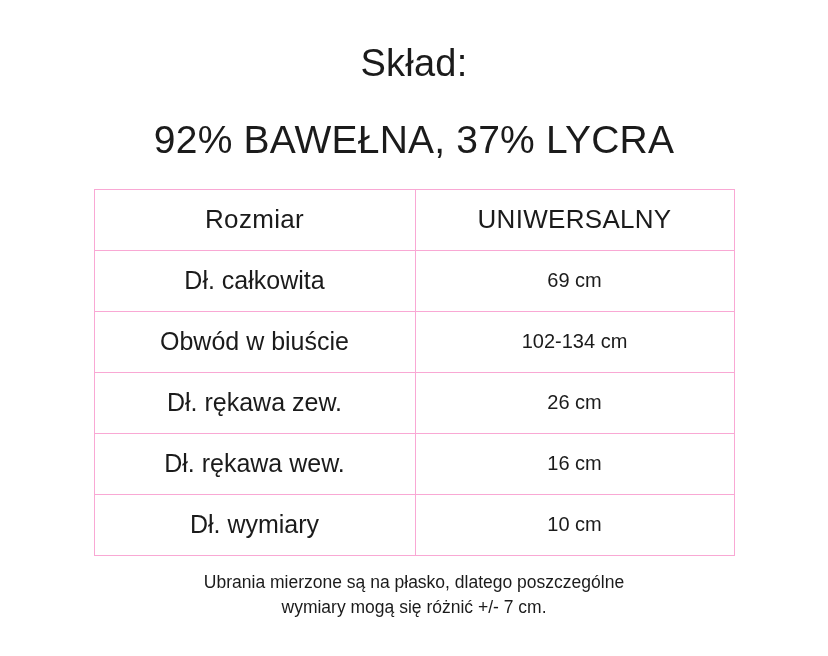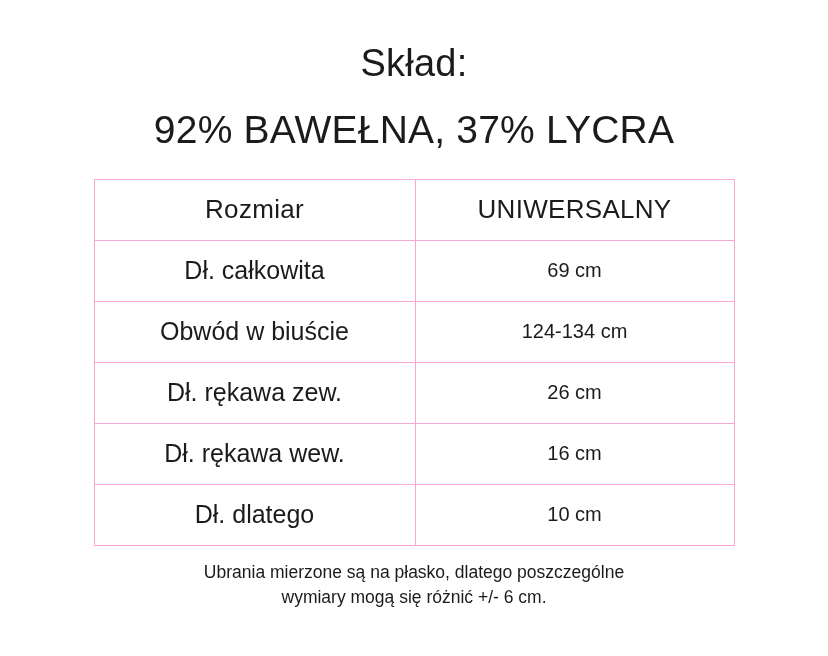--- a/index.html
+++ b/index.html
@@ -25,21 +25,21 @@
   }
   .heading {
     font-size: 38px;
     line-height: 1.15;
     font-weight: 400;
     letter-spacing: 0.2px;
     text-align: center;
     margin: 0;
   }
   .heading.composition-title {
-    margin-bottom: 22px;
+    margin-bottom: 32px;
   }
   .heading.composition-value {
     font-size: 39px;
     margin-bottom: 26px;
   }
   table.size-table {
     border-collapse: collapse;
     width: 638px;
     table-layout: fixed;
   }
@@ -93,35 +93,35 @@
       <tr class="header">
         <td class="label">Rozmiar</td>
         <td class="value">UNIWERSALNY</td>
       </tr>
       <tr class="measure">
         <td class="label">Dł. całkowita</td>
         <td class="value">69 cm</td>
       </tr>
       <tr class="measure">
         <td class="label">Obwód w biuście</td>
-        <td class="value">124-134 cm</td>
+        <td class="value">102-134 cm</td>
       </tr>
       <tr class="measure">
         <td class="label">Dł. rękawa zew.</td>
         <td class="value">26 cm</td>
       </tr>
       <tr class="measure">
         <td class="label">Dł. rękawa wew.</td>
         <td class="value">16 cm</td>
       </tr>
       <tr class="measure">
-        <td class="label">Dł. dlatego</td>
+        <td class="label">Dł. wymiary</td>
         <td class="value">10 cm</td>
       </tr>
     </tbody>
   </table>
 
   <div class="footnote">
     <span>Ubrania mierzone są na płasko, dlatego poszczególne</span>
-    <span>wymiary mogą się różnić +/- 6 cm.</span>
+    <span>wymiary mogą się różnić +/- 7 cm.</span>
   </div>
 
 </div>
 
 </body></html>

